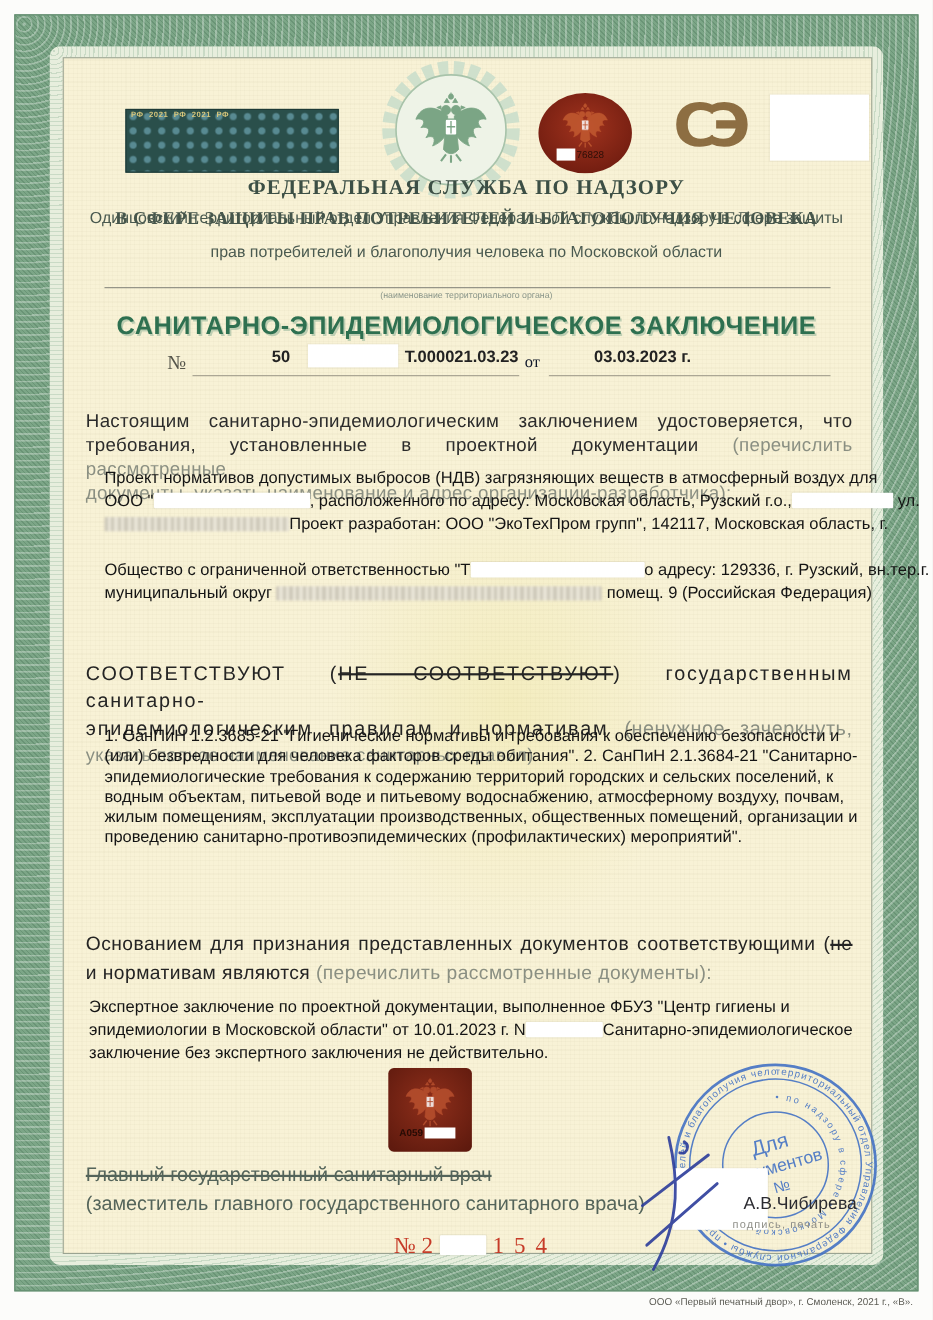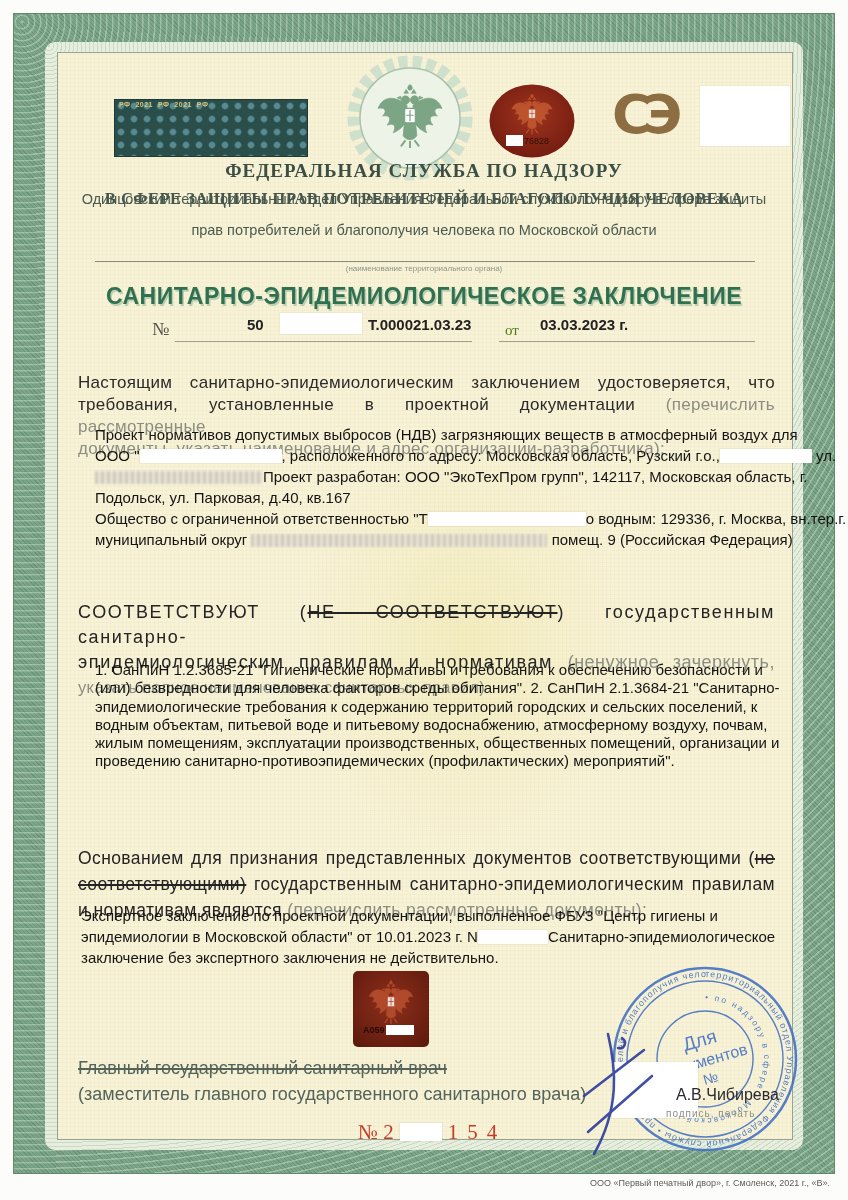--- a/index.html
+++ b/index.html
@@ -118,53 +118,51 @@
   <div class="abs rule" style="left:95px;top:261px;width:660px;"></div>
   <div class="abs caption" style="left:0;top:264px;">(наименование территориального органа)</div>
 
   <div class="abs doc-title" style="left:0;top:283px;">САНИТАРНО-ЭПИДЕМИОЛОГИЧЕСКОЕ ЗАКЛЮЧЕНИЕ</div>
 
   <div class="abs serif" style="left:152px;top:319px;font-size:18px;color:#55554b;">№</div>
   <div class="abs rule" style="left:175px;top:341px;width:297px;background:#a39f8e;"></div>
   <div class="abs nowrap" style="left:247px;top:316px;font-size:15px;font-weight:bold;">50</div>
   <div class="whitebox" style="left:280px;top:313px;width:82px;height:21px;"></div>
   <div class="abs nowrap" style="left:368px;top:316px;font-size:15px;font-weight:bold;">Т.000021.03.23</div>
-  <div class="abs serif" style="left:505px;top:322px;font-size:15px;color:#4d7c0f;font-family:Liberation Serif, serif;">от</div>
+  <div class="abs serif" style="left:477px;top:322px;font-size:15px;color:#0f172a;font-family:Liberation Serif, serif;">от</div>
   <div class="abs rule" style="left:499px;top:341px;width:256px;background:#a39f8e;"></div>
   <div class="abs nowrap" style="left:540px;top:316px;font-size:15px;font-weight:bold;">03.03.2023 г.</div>
 
   <div class="abs pre" style="left:78px;top:372px;width:697px;">
     <div class="j">Настоящим санитарно-эпидемиологическим заключением удостоверяется, что</div>
     <div class="j"><span>требования, установленные в проектной документации </span><span class="gray">(перечислить рассмотренные</span></div>
     <div class="gray">документы, указать наименование и адрес организации-разработчика):</div>
   </div>
 
   <div class="abs typed" style="left:95px;top:424px;width:700px;">
     <div class="nowrap">Проект нормативов допустимых выбросов (НДВ) загрязняющих веществ в атмосферный воздух для</div>
     <div class="nowrap"><span>ООО "</span><span class="redact" style="width:142px;"></span><span>, расположенного по адресу: Московская область, Рузский г.о.,</span><span class="redact" style="width:92px;"></span> <span>ул.</span></div>
     <div class="nowrap"><span class="blurbox" style="width:168px;"></span><span>Проект разработан: ООО "ЭкоТехПром групп", 142117, Московская область, г.</span></div>
-    <div class="nowrap">Подольск, ул. Парковая, д.40, кв.167</div>
   </div>
 
   <div class="abs typed" style="left:95px;top:508px;width:700px;">
-    <div class="nowrap"><span>Общество с ограниченной ответственностью "Т</span><span class="redact" style="width:158px;"></span><span>о водным: 129336, г. Москва, вн.тер.г.</span></div>
+    <div class="nowrap"><span>Общество с ограниченной ответственностью "Т</span><span class="redact" style="width:158px;"></span><span>о адресу: 129336, г. Рузский, вн.тер.г.</span></div>
     <div class="nowrap"><span>муниципальный округ</span> <span class="blurbox" style="width:296px;"></span> <span>помещ. 9 (Российская Федерация)</span></div>
   </div>
 
   <div class="abs" style="left:78px;top:600px;width:697px;">
     <div class="conform-line j"><span>СООТВЕТСТВУЮТ (</span><span class="struck">НЕ СООТВЕТСТВУЮТ</span><span>) государственным санитарно-</span></div>
     <div class="conform-line j"><span>эпидемиологическим правилам и нормативам </span><span class="gray" style="letter-spacing:.5px;">(ненужное зачеркнуть,</span></div>
     <div class="conform-line" style="letter-spacing:.3px;font-size:16.5px;"><span class="gray">указать полное наименование санитарных правил)</span></div>
   </div>
 
   <div class="abs typed" style="left:95px;top:661px;width:694px;line-height:1.22;">1. СанПиН 1.2.3685-21 "Гигиенические нормативы и требования к обеспечению безопасности и (или) безвредности для человека факторов среды обитания". 2. СанПиН 2.1.3684-21 "Санитарно-эпидемиологические требования к содержанию территорий городских и сельских поселений, к водным объектам, питьевой воде и питьевому водоснабжению, атмосферному воздуху, почвам, жилым помещениям, эксплуатации производственных, общественных помещений, организации и проведению санитарно-противоэпидемических (профилактических) мероприятий".</div>
 
   <div class="abs" style="left:78px;top:845px;width:697px;">
     <div class="basis-line j"><span>Основанием для признания представленных документов соответствующими (</span><span class="struck">не</span></div>
-    <div class="basis-line j"><span class="struck">соответствующими)</span><span> государственным санитарно-эпидемиологическим правилам</span></div>
     <div class="basis-line"><span>и нормативам являются </span><span class="gray">(перечислить рассмотренные документы):</span></div>
   </div>
 
   <div class="abs typed" style="left:81px;top:905px;width:700px;">
     <div class="nowrap">Экспертное заключение по проектной документации, выполненное ФБУЗ "Центр гигиены и</div>
     <div class="nowrap"><span>эпидемиологии в Московской области" от 10.01.2023 г. N</span><span class="redact" style="width:70px;"></span><span>Санитарно-эпидемиологическое</span></div>
     <div class="nowrap">заключение без экспертного заключения не действительно.</div>
   </div>
 
   <svg class="abs" style="left:352px;top:970px;" width="78" height="78" viewBox="0 0 78 78">

